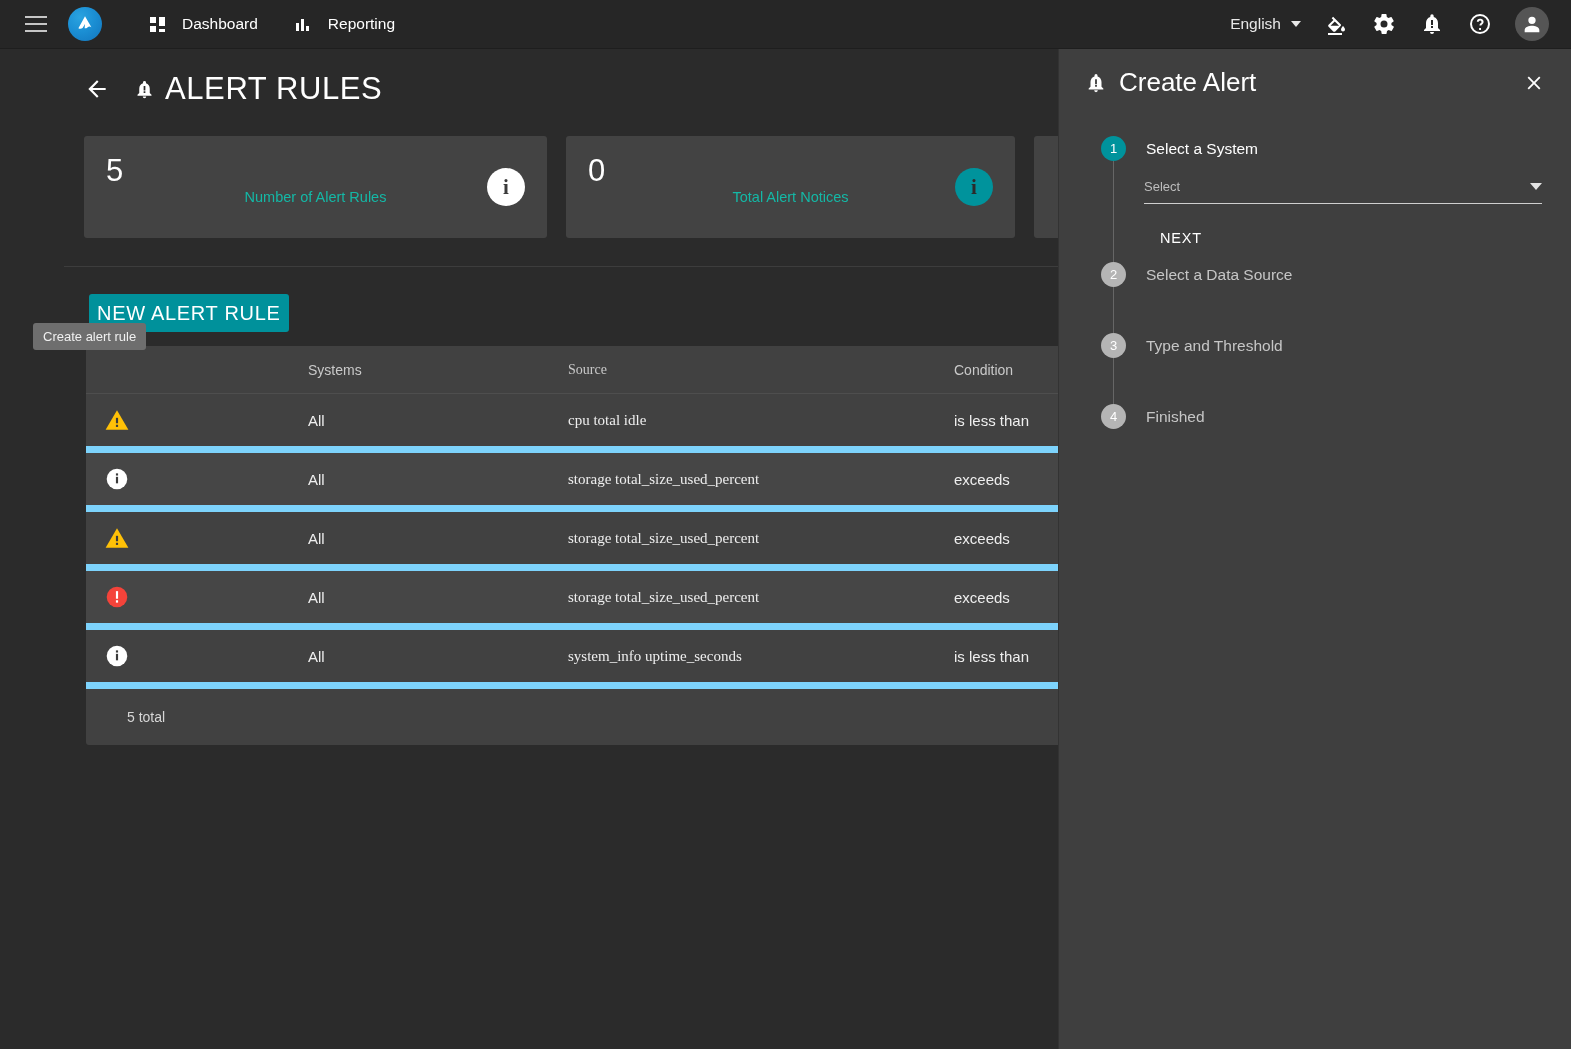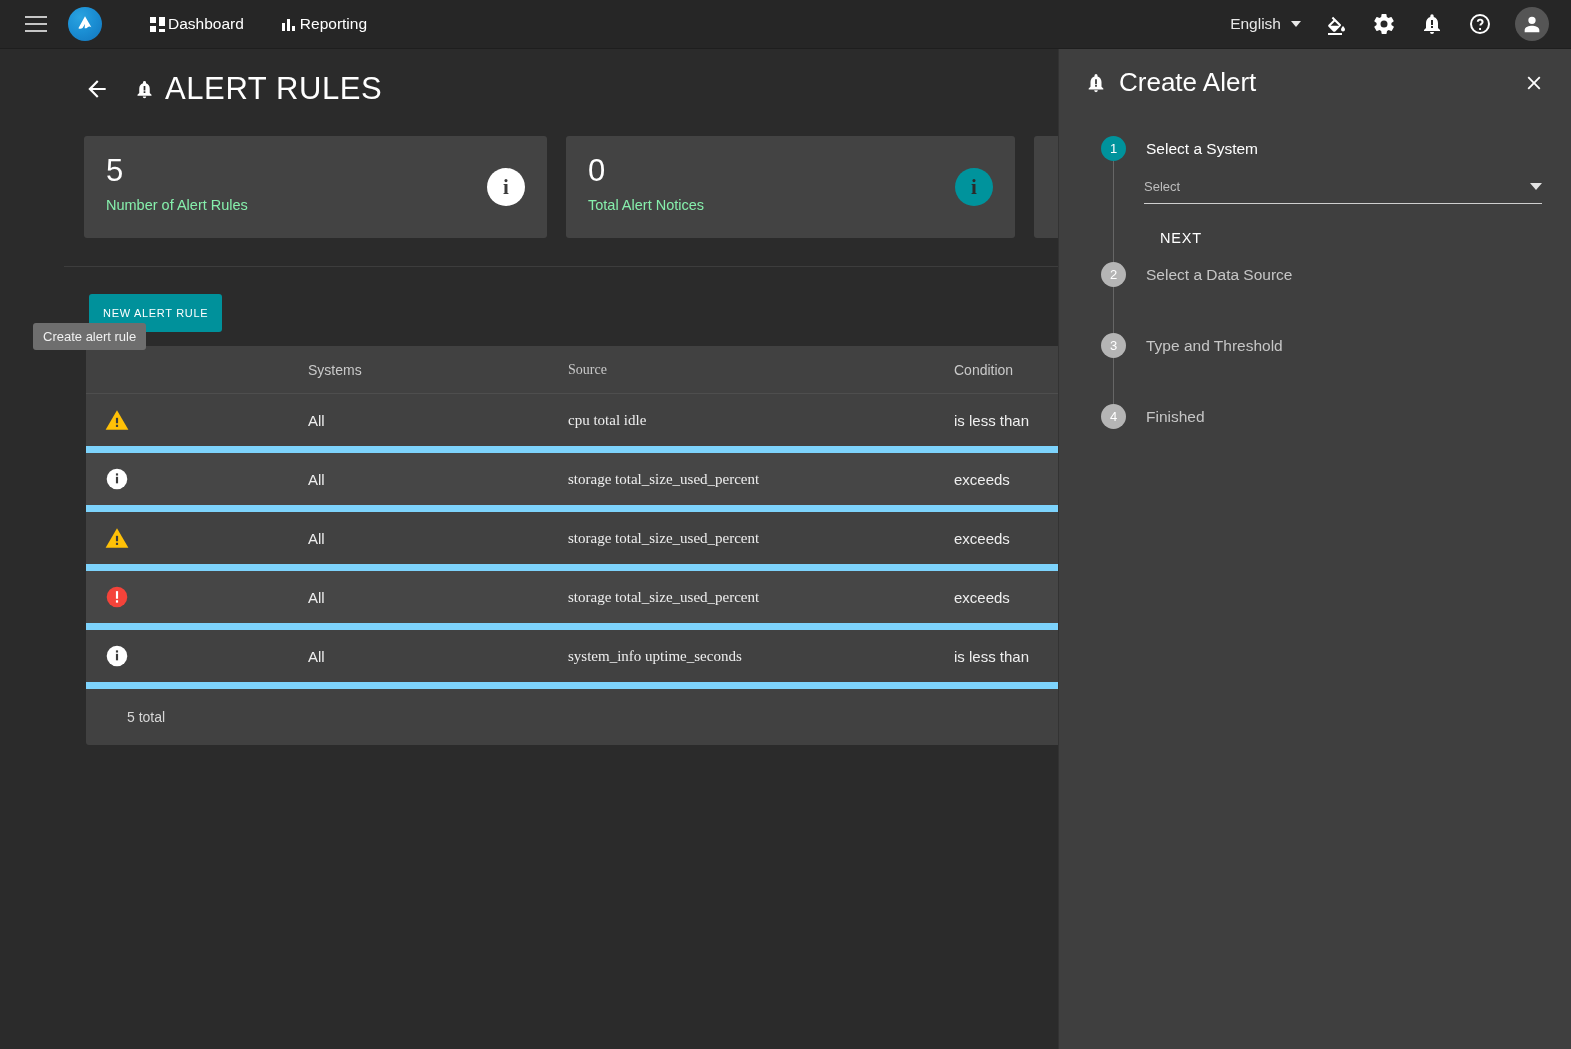--- a/index.html
+++ b/index.html
@@ -30,21 +30,21 @@
   .logo {
     width: 34px; height: 34px; margin-left: 10px; border-radius: 50%;
     background: radial-gradient(circle at 35% 30%, #2aa3e0 0%, #1b8fd4 45%, #1275bd 100%);
     display: flex; align-items: center; justify-content: center;
     overflow: hidden; flex: none;
   }
   .logo svg { width: 24px; height: 24px; display: block; }
 
   .nav { display: flex; align-items: center; margin-left: 48px; gap: 38px; }
   .nav-item {
-    display: flex; align-items: center; gap: 3px;
+    display: flex; align-items: center; gap: 17px;
     color: #ffffff; font-size: 15.5px; cursor: pointer; white-space: nowrap;
   }
   .ico-dash { width: 15px; height: 15px; position: relative; flex: none; }
   .ico-dash i { position: absolute; background: #fff; display: block; }
   .ico-dash i:nth-child(1) { left: 0; top: 0; width: 6px; height: 6px; }
   .ico-dash i:nth-child(2) { left: 9px; top: 0; width: 6px; height: 9px; }
   .ico-dash i:nth-child(3) { left: 0; top: 9px; width: 6px; height: 6px; }
   .ico-dash i:nth-child(4) { left: 9px; top: 12px; width: 6px; height: 3px; }
   .ico-bars { width: 15px; height: 14px; position: relative; flex: none; }
   .ico-bars i { position: absolute; bottom: 0; background: #fff; width: 3px; }
@@ -87,39 +87,39 @@
   
   .cards { display: flex; gap: 19px; padding: 29px 0 0 84px; }
   .card {
     background: #434343; border-radius: 3px; height: 102px;
     padding: 18px 22px; position: relative; flex: none;
   }
   .card.c1 { width: 463px; }
   .card.c2 { width: 449px; }
   .card.c3 { width: 449px; }
   .card-num { color: #ffffff; font-size: 31px; line-height: 34px; font-weight: 400; }
-  .card-lbl { color: #86efac; font-size: 14.5px; margin-top: 9px; }
+  .card-lbl { color: #14b8a6; font-size: 14.5px; margin-top: 1px; text-align: center; }
   .card-badge {
     position: absolute; right: 22px; top: 50%; transform: translateY(-50%);
     width: 38px; height: 38px; border-radius: 50%;
     display: flex; align-items: center; justify-content: center;
     font-size: 21px; font-weight: bold; font-family: "Liberation Serif", serif;
   }
   .badge-white { background: #ffffff; color: #3b3b3b; }
   .badge-teal { background: #00939c; color: #2b2b2b; }
 
   .divider-line {
     margin: 28px 0 0 64px; width: 1000px; height: 1px; background: #3d3d3d;
   }
 
   
   .btn-wrap { padding: 27px 0 0 89px; position: relative; }
   .btn-new {
     background: #00919b; color: #ffffff; border: none; border-radius: 3px;
-    height: 38px; padding: 0 14px; font-size: 11px; letter-spacing: .7px;
+    height: 38px; padding: 0 8px; font-size: 20px; letter-spacing: .7px;
     font-family: "Liberation Sans", sans-serif; cursor: pointer;
   }
   .tooltip {
     position: absolute; left: 33px; top: 56px;
     background: #6e6e6e; color: #f0f0f0; font-size: 13px;
     padding: 6px 10px; border-radius: 3px; white-space: nowrap;
   }
 
   
   .table-card {

